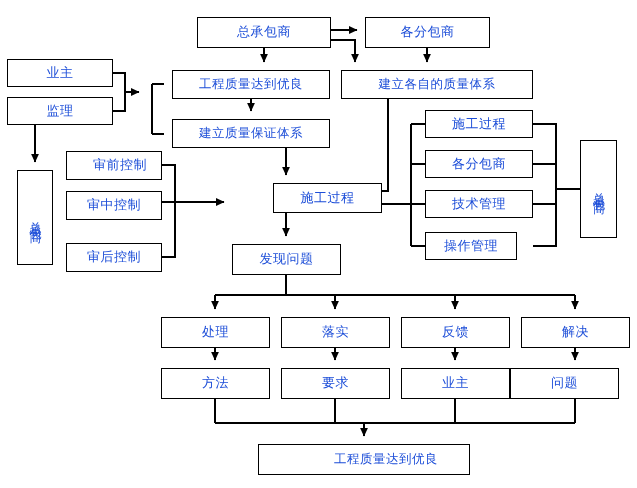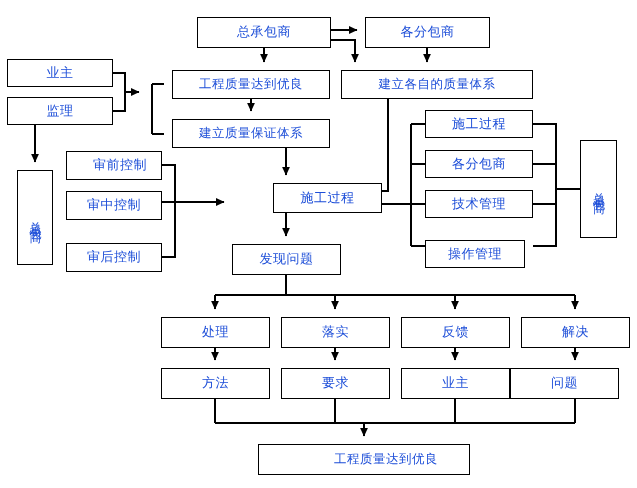--- a/index.html
+++ b/index.html
@@ -165,21 +165,21 @@
       </div>
       <div class="node" style="left: 425px; top: 110px; width: 108px; height: 28px;">
         <span>施工过程</span>
       </div>
       <div class="node" style="left: 425px; top: 150px; width: 108px; height: 28px;">
         <span>各分包商</span>
       </div>
       <div class="node" style="left: 425px; top: 190px; width: 108px; height: 28px; text-align: right;">
         <span>技术管理</span>
       </div>
-      <div class="node" style="left: 425px; top: 240px; width: 100px; height: 28px; align-items: center;">
+      <div class="node" style="left: 425px; top: 232px; width: 92px; height: 28px; align-items: center;">
         <span>操作管理</span>
       </div>
       <div class="node vertical" style="left: 580px; top: 140px; width: 37px; height: 98px;">
         <span>总承包商</span>
       </div>
       <div class="node" style="left: 161px; top: 317px; width: 109px; height: 31px;">
         <span>处理</span>
       </div>
       <div class="node" style="left: 281px; top: 317px; width: 109px; height: 31px;">
         <span>落实</span>

